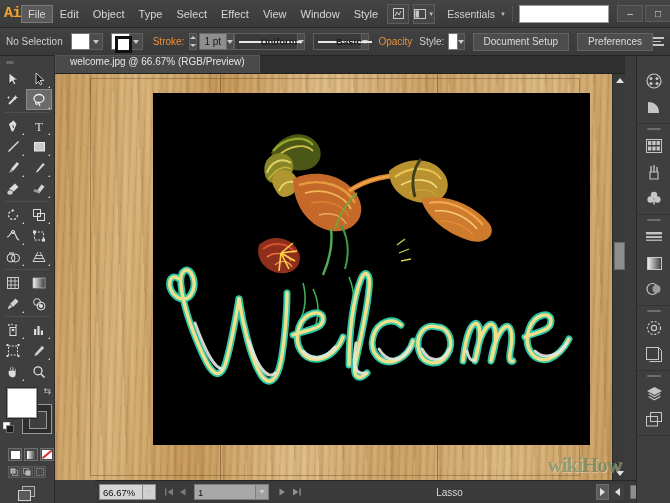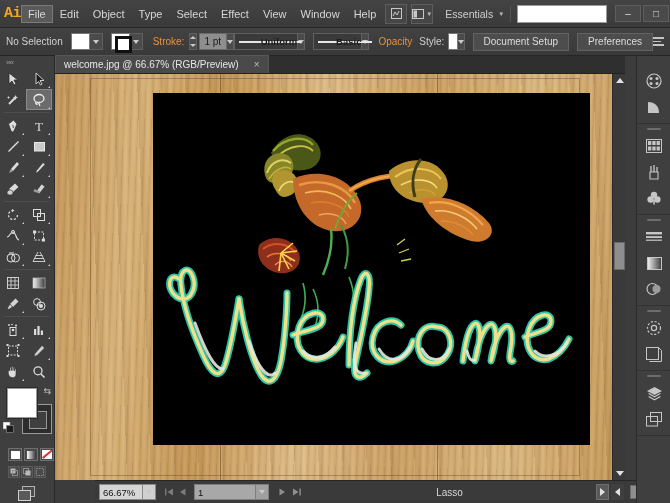--- a/index.html
+++ b/index.html
@@ -116,21 +116,21 @@
   #panel-menu-icon i:nth-child(3){ width: 11px; }
 
   
   #tabbar {
     position: absolute; left: 55px; top: 56px; width: 570px; height: 18px;
     background: #2f2f2f; border-bottom: 1px solid #222;
     display: flex; align-items: flex-end;
   }
   #doc-tab {
     height: 18px; background: #4a4a4a; border: 1px solid #565656; border-bottom: none;
-    display: flex; align-items: center; padding: 0 8px; gap: 15px;
+    display: flex; align-items: center; padding: 0 14px; gap: 15px; flex-direction: column;
   }
   #doc-tab-title { font-size: 10px; color: #e6e6e6; white-space: nowrap; }
   #doc-tab-close { font-size: 10px; color: #bbbbbb; }
 
   
   #toolbar {
     position: absolute; left: 0; top: 56px; width: 55px; height: 447px;
     background: #3f3f3f; border-right: 1px solid #2a2a2a;
   }
   #tool-grip {
@@ -279,21 +279,21 @@
   <div id="titlebar">
     <div id="ai-logo">Ai</div>
     <div class="menu-item active">File</div>
     <div class="menu-item">Edit</div>
     <div class="menu-item">Object</div>
     <div class="menu-item">Type</div>
     <div class="menu-item">Select</div>
     <div class="menu-item">Effect</div>
     <div class="menu-item">View</div>
     <div class="menu-item">Window</div>
-    <div class="menu-item">Help</div>
+    <div class="menu-item">Style</div>
 
     <div id="titlebar-right">
       <div class="tb-icon">
         <svg width="11" height="11" viewBox="0 0 11 11">
             <rect x="0.5" y="0.5" width="10" height="10" fill="none" stroke="#c8c8c8"></rect>
             <path d="M2 8 L4 4 L6 7 L8 3" fill="none" stroke="#c8c8c8" stroke-width="1"></path>
           </svg>
       </div>
       <div class="tb-icon">
         <svg width="12" height="10" viewBox="0 0 12 10">
@@ -807,20 +807,21 @@
     <div id="vscroll">
       <div class="arr-up">
           <span class="tri-up"></span>
         </div>
       <div id="v-thumb"></div>
       <div class="arr-dn">
           <span class="tri-dn"></span>
         </div>
     </div>
 
+    <div id="wm"><span>wiki</span><span class="hw">How</span></div>
   </div>
 
   <div id="statusbar">
     <div id="zoom-field">66.67%</div>
     <div id="zoom-dd">
         <span class="dd-arrow"></span>
       </div>
     <div class="nav-btn" style="margin-left:6px">
       <svg width="9" height="8" viewBox="0 0 9 8">
           <rect x="0" y="0.5" width="1.4" height="7" fill="#7b7b7b"></rect>

